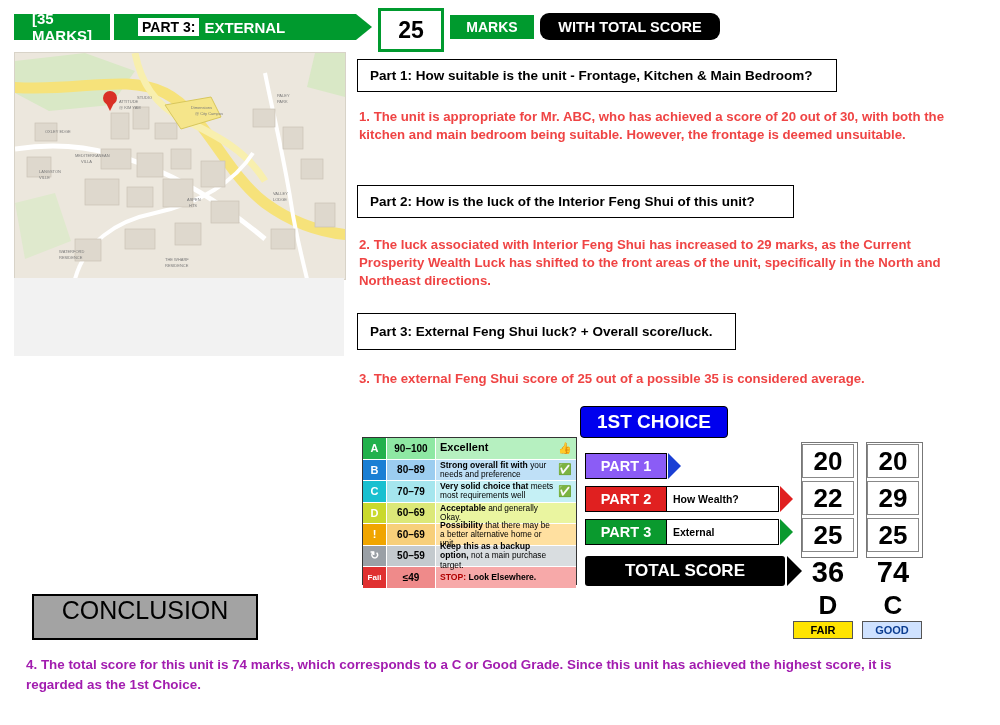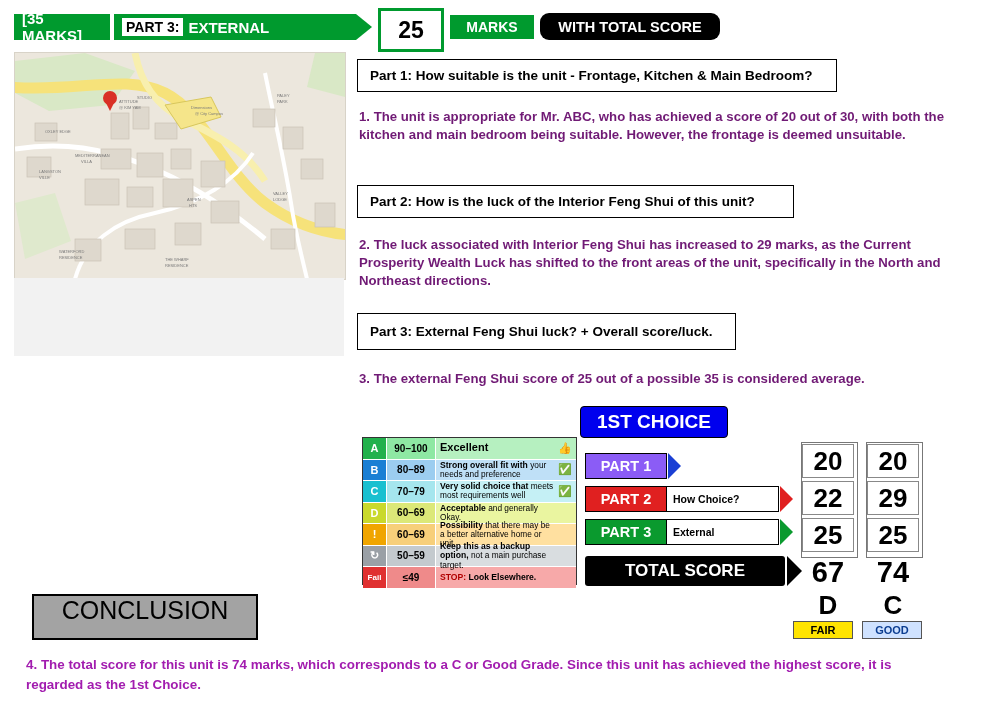--- a/index.html
+++ b/index.html
@@ -16,21 +16,21 @@
   }
   .abs { position: absolute; }
   .green-tag {
     background: #009a2e;
     color: #ffffff;
     font-weight: bold;
     font-size: 15px;
     height: 26px;
     display: flex;
     align-items: center;
-    padding: 0 8px;
+    padding: 0 24px;
     box-sizing: border-box;
   }
   #marks-tag { left: 14px; top: 14px; width: 96px; justify-content: center; }
   #part3-bar { left: 114px; top: 14px; width: 242px; }
   #part3-bar .p3label {
     background: #ffffff;
     color: #000000;
     font-weight: bold;
     font-size: 14px;
     padding: 1px 4px;
@@ -88,21 +88,21 @@
     font-weight: bold;
     color: #000;
   }
   #q1 { left: 357px; top: 59px; width: 480px; height: 33px; }
   #q2 { left: 357px; top: 185px; width: 437px; height: 33px; }
   #q3 { left: 357px; top: 313px; width: 379px; height: 37px; }
 
   .ptext {
     font-size: 13.2px;
     font-weight: bold;
-    color: #701a75;
+    color: #ef4444;
     line-height: 1.38;
   }
   #a1 { left: 359px; top: 108px; width: 600px; }
   #a2 { left: 359px; top: 236px; width: 620px; }
   #a3 { left: 359px; top: 370px; width: 620px; }
 
   
   #legend {
     left: 362px; top: 437px; width: 215px; height: 148px;
     border: 1.5px solid #333;
@@ -457,39 +457,39 @@
 
 <div class="partrow" id="p1row">
   <div class="partlabel" style="background:#8b5cf6">PART 1</div>
   <div class="parrow" style="border-left-color:#1a3fd4"></div>
 </div>
 <div class="scorecell" style="left:802px; top:444px;">20</div>
 <div class="scorecell" style="left:867px; top:444px;">20</div>
 
 <div class="partrow" id="p2row">
   <div class="partlabel" style="background:#e02020">PART 2</div>
-  <div class="partdesc">How Choice?</div>
+  <div class="partdesc">How Wealth?</div>
   <div class="parrow" style="border-left-color:#e02020"></div>
 </div>
 <div class="scorecell" style="left:802px; top:481px;">22</div>
 <div class="scorecell" style="left:867px; top:481px;">29</div>
 
 <div class="partrow" id="p3row">
   <div class="partlabel" style="background:#0a9a2e">PART 3</div>
   <div class="partdesc">External</div>
   <div class="parrow" style="border-left-color:#0a9a2e"></div>
 </div>
 <div class="scorecell" style="left:802px; top:518px;">25</div>
 <div class="scorecell" style="left:867px; top:518px;">25</div>
 
 <div class="abs" id="ts-bar">
   <span>TOTAL SCORE</span>
 </div>
 <div class="abs" id="ts-arrow"></div>
-<div class="total-num" id="tot1">67</div>
+<div class="total-num" id="tot1">36</div>
 <div class="total-num" id="tot2">74</div>
 <div class="grade-letter" id="gr1">D</div>
 <div class="grade-letter" id="gr2">C</div>
 <div class="grade-chip" id="chip1">FAIR</div>
 <div class="grade-chip" id="chip2">GOOD</div>
 
 <div class="abs" id="conclusion">
   <span>CONCLUSION</span>
 </div>
 <div class="abs" id="final-text">4. The total score for this unit is 74 marks, which corresponds to a C or Good Grade. Since this unit has achieved the highest score, it is regarded as the 1st Choice.</div>

